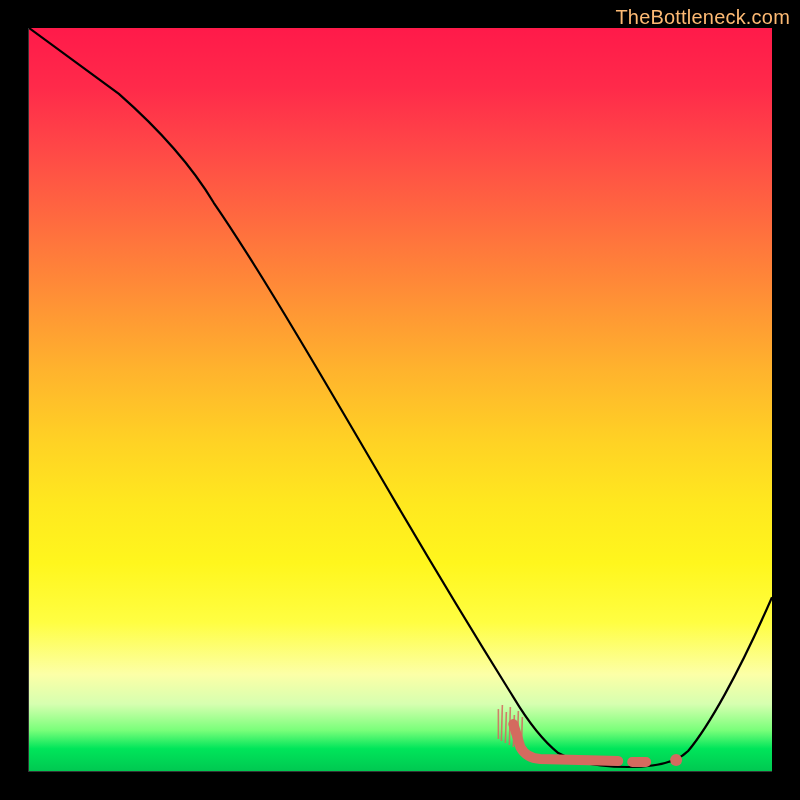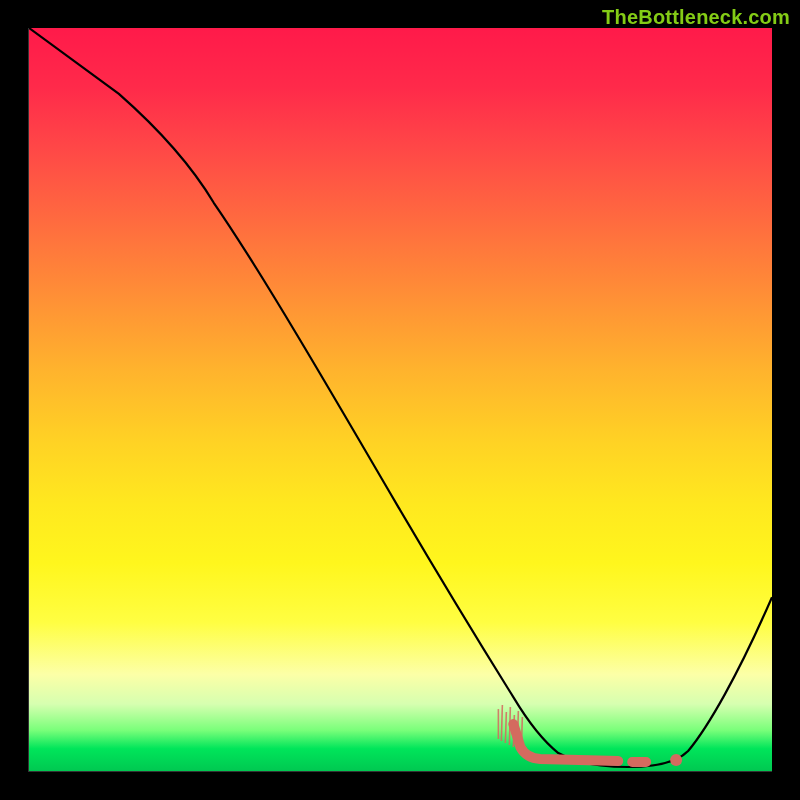--- a/index.html
+++ b/index.html
@@ -40,23 +40,23 @@
       #d6ffb0 91%,
       #7aff7a 94.5%,
       #00e55a 97%,
       #00c851 100%
     );
   }
   .watermark {
     position: absolute;
     top: 6px;
     right: 10px;
-    color: #84cc16;
+    color: #fdba74;
     font-size: 20px;
-    font-weight: 700;
+    font-weight: 400;
     letter-spacing: 0.2px;
     z-index: 5;
     text-align: right;
   }
   svg.overlay {
     position: absolute;
     left: 0; top: 0;
     width: 100%; height: 100%;
     z-index: 3;
   }

